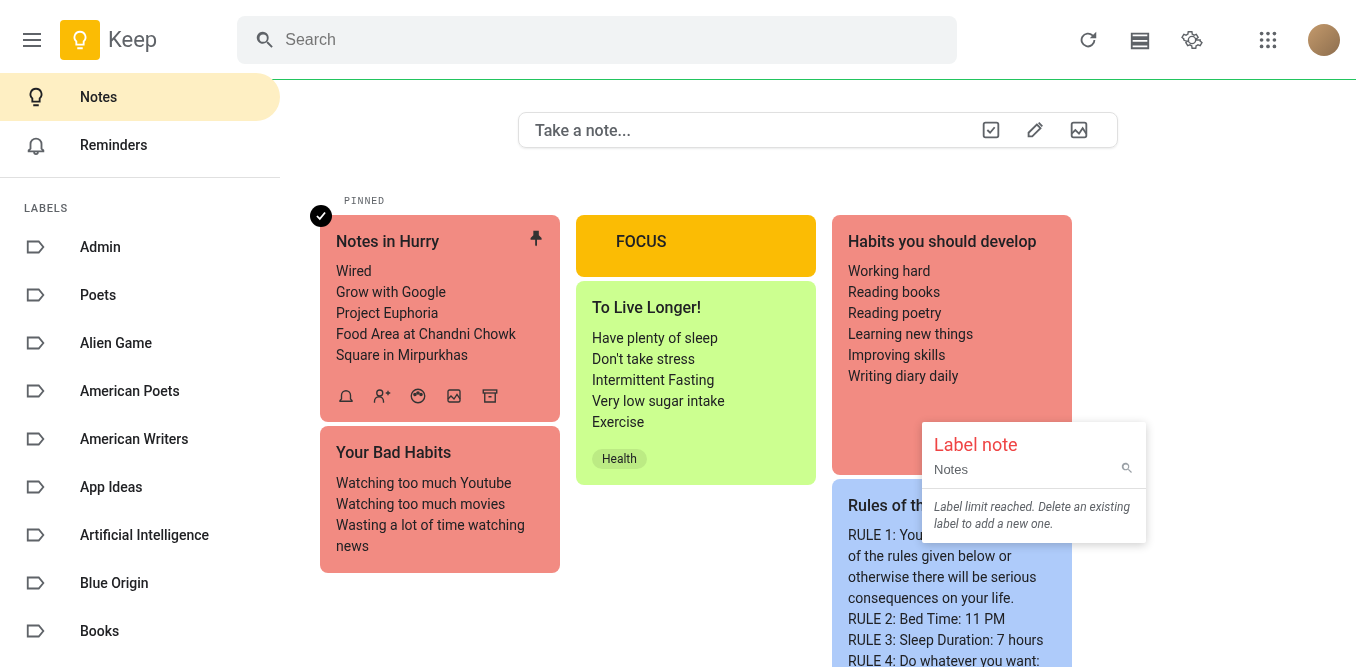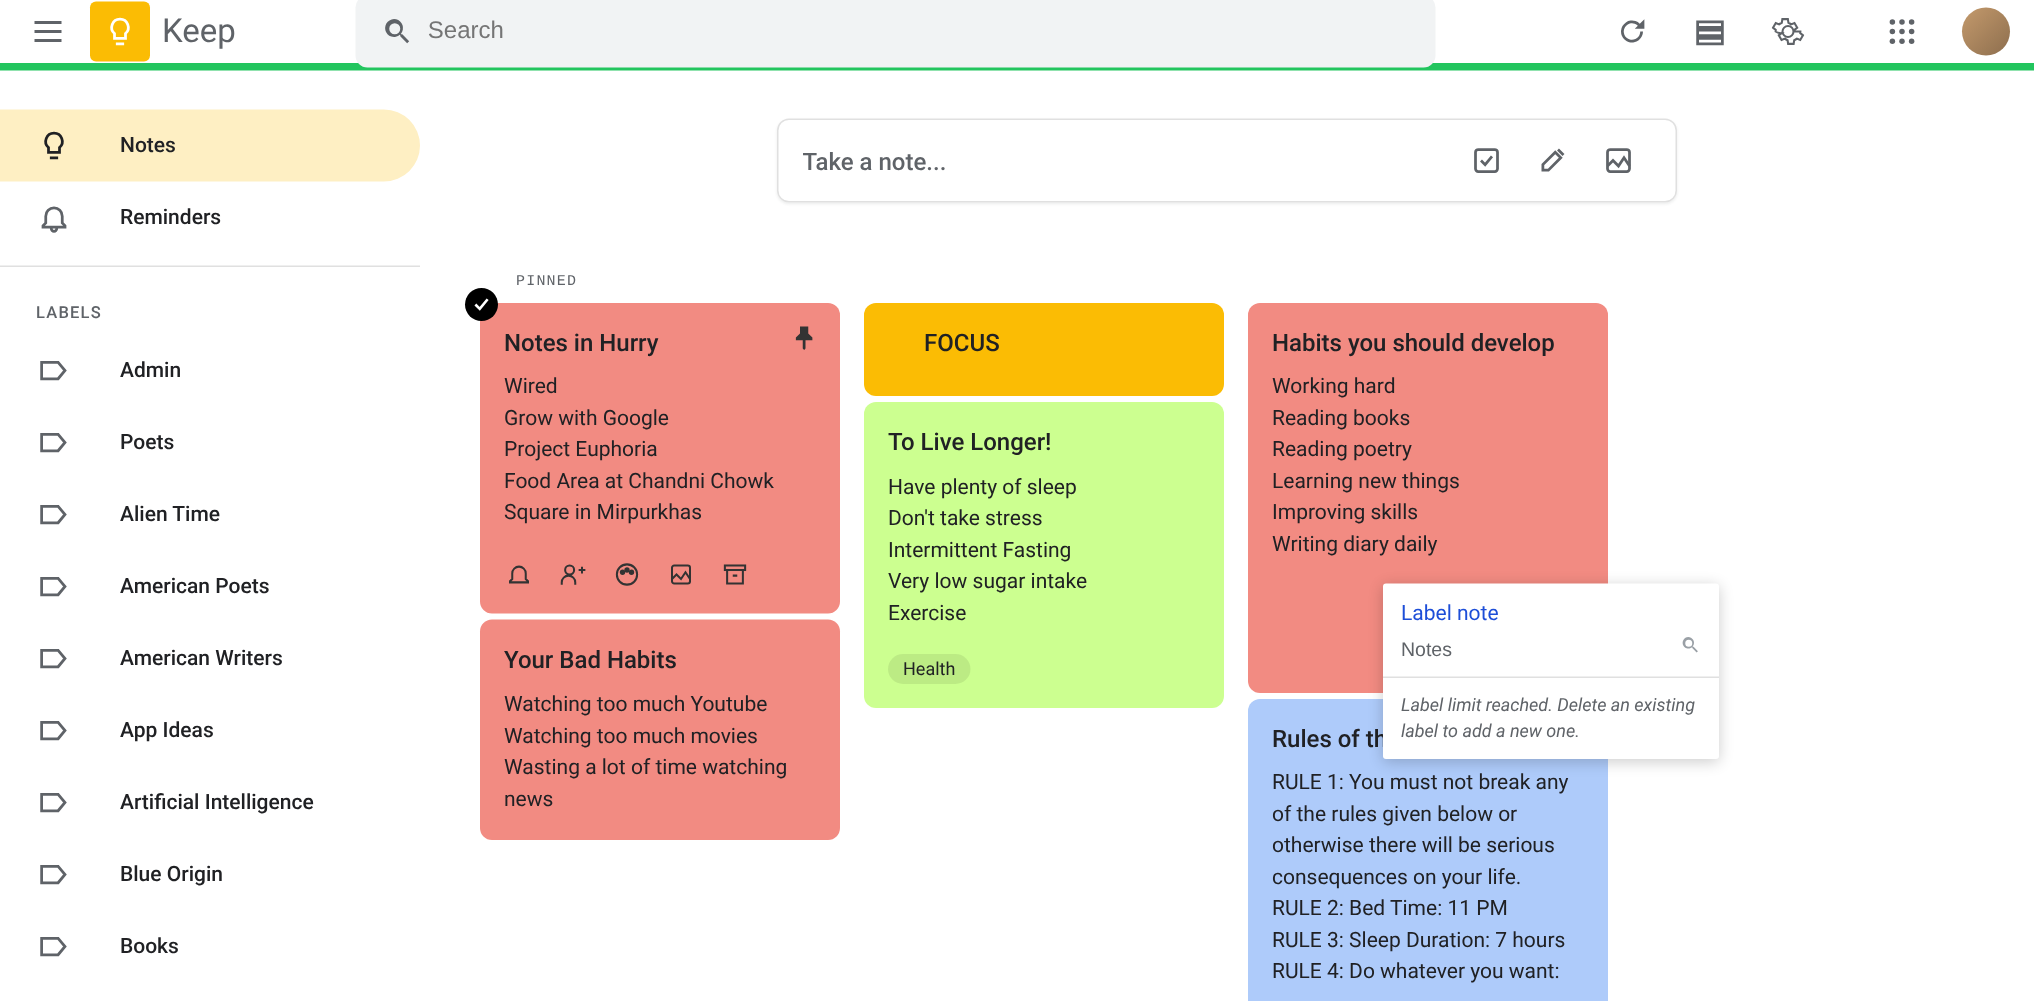--- a/index.html
+++ b/index.html
@@ -1,18 +1,18 @@
 <!DOCTYPE html>
 <html><head>
 <meta charset="utf-8">
 <style>
 * { box-sizing: border-box; margin: 0; padding: 0; }
 body { font-family: "Google Sans", Roboto, Arial, sans-serif; background: #fff; color: #202124; overflow-x: hidden; }
 
-.header { display: flex; align-items: center; height: 47px; padding: 0 8px; border-bottom: 5px solid #22c55e; }
+.header { display: flex; align-items: center; height: 80px; padding: 0 8px; border-bottom: 1px solid #22c55e; }
 .menu-btn { width: 48px; height: 48px; border-radius: 50%; display: flex; align-items: center; justify-content: center; cursor: pointer; }
 .menu-btn svg { width: 24px; height: 24px; fill: #5f6368; }
 .logo-wrap { display: flex; align-items: center; gap: 8px; margin-left: 4px; }
 .logo-box { width: 40px; height: 40px; background: #fbbc04; border-radius: 4px; display: flex; align-items: center; justify-content: center; }
 .logo-box svg { width: 22px; height: 22px; fill: #fff; stroke: #fff; }
 .app-name { font-size: 22px; color: #5f6368; }
 .search-wrap { flex: 1; max-width: 720px; margin: 0 40px 0 80px; }
 .search-box { display: flex; align-items: center; background: #f1f3f4; border-radius: 8px; height: 48px; padding: 16px 8px; }
 .search-box .sicon { width: 40px; height: 40px; display: flex; align-items: center; justify-content: center; }
 .search-box .sicon svg { width: 22px; height: 22px; fill: #5f6368; }
@@ -27,42 +27,42 @@
 .side-item.active { background: #feefc3; }
 .side-item .sicon { width: 24px; height: 24px; display: flex; align-items: center; justify-content: center; margin-right: 32px; }
 .side-item .sicon svg { width: 22px; height: 22px; fill: none; stroke: #202124; stroke-width: 2; }
 .side-item.active .sicon svg { stroke: #202124; }
 .side-item:not(.active) .sicon svg { stroke: #5f6368; }
 .side-item .slabel { font-size: 14px; color: #202124; font-weight: 500; }
 .side-divider { height: 1px; background: #e0e0e0; margin: 8px 0; }
 .labels-header { font-size: 11px; font-weight: 500; letter-spacing: .8px; color: #5f6368; padding: 16px 24px 8px; }
 
 .main { margin-left: 280px; padding: 32px 40px 40px 40px; }
-.take-note { max-width: 600px; margin: 0 auto 48px; border: 1px solid #e0e0e0; border-radius: 8px; height: 56px; display: flex; align-items: center; padding: 0 16px; box-shadow: 0 1px 2px rgba(60,64,67,.1); }
+.take-note { max-width: 600px; margin: 0 auto 48px; border: 1px solid #e0e0e0; border-radius: 8px; height: 36px; display: flex; align-items: center; padding: 0 16px; box-shadow: 0 1px 2px rgba(60,64,67,.1); }
 .take-note .placeholder { flex: 1; color: #5f6368; font-size: 16px; font-weight: 500; }
 .take-note .tool { width: 44px; height: 44px; display: flex; align-items: center; justify-content: center; cursor: pointer; }
 .take-note .tool svg { width: 22px; height: 22px; fill: none; stroke: #5f6368; stroke-width: 2; }
 .section-label { font-size: 10px; font-weight: 500; letter-spacing: .8px; color: #5f6368; margin: 0 0 8px 24px; font-family: Liberation Mono, monospace; }
 .notes-grid { display: flex; gap: 16px; align-items: flex-start; position: relative; }
 .col { display: flex; flex-direction: column; gap: 4px; width: 240px; }
 .note { border-radius: 8px; padding: 16px; position: relative; }
 .note-title { font-size: 16px; font-weight: 500; margin-bottom: 8px; line-height: 1.4; }
 .note-body { font-size: 14px; line-height: 1.5; white-space: pre-line; }
 .note-body.large { font-size: 19px; line-height: 1.5; }
 .note-toolbar { display:flex; gap:16px; margin-top:20px; }
 .note-toolbar .nt { width: 20px; height: 20px; display:flex; align-items:center; justify-content:center; }
 .note-toolbar .nt svg { width:18px; height:18px; fill:none; stroke:#333; stroke-width:1.8; }
 .pin-icon { position:absolute; top:12px; right:12px; width:22px; height:22px; }
 .pin-icon svg { width:22px; height:22px; fill:#333; }
 .check-badge { position:absolute; top:-10px; left:-10px; width:22px; height:22px; background:#000; border-radius:50%; display:flex; align-items:center; justify-content:center; }
 .check-badge svg { width:14px; height:14px; stroke:#fff; stroke-width:3; fill:none; }
 .chip { display:inline-block; background:rgba(0,0,0,.08); border-radius:12px; padding:3px 10px; font-size:12px; margin-top:16px; }
 
 .label-popup { position:absolute; top:342px; left:642px; width:224px; background:#fff; box-shadow:0 2px 10px rgba(0,0,0,.2); border-radius:2px; font-size:14px; z-index:20; }
-.label-popup .lp-title { padding:12px 12px 6px; font-size:14px; color:#1d4ed8; }
+.label-popup .lp-title { padding:12px 12px 6px; font-size:18px; color:#ef4444; }
 .label-popup .lp-input-row { display:flex; align-items:center; padding:0 12px 10px; }
 .label-popup input { border:none; outline:none; font-size:13px; flex:1; color:#5f6368; }
 .label-popup .lp-search svg { width:14px; height:14px; fill:#9aa0a6; }
 .label-popup .lp-msg { border-top:1px solid #e0e0e0; padding:10px 12px; font-size:12px; font-style:italic; color:#5f6368; line-height:1.4; }
 
 .c-red { background:#f28b82; }
 .c-yellow { background:#fbbc04;padding-left:40px; }
 .c-green { background:#ccff90; }
 .c-blue { background:#aecbfa; }
 </style>
@@ -161,21 +161,21 @@
           </svg>
         </div>
         <span class="slabel">Poets</span>
       </div>
       <div class="side-item">
         <div class="sicon">
           <svg viewBox="0 0 24 24">
             <path d="M3 6h12l5 6-5 6H3z"></path>
           </svg>
         </div>
-        <span class="slabel">Alien Time</span>
+        <span class="slabel">Alien Game</span>
       </div>
       <div class="side-item">
         <div class="sicon">
           <svg viewBox="0 0 24 24">
             <path d="M3 6h12l5 6-5 6H3z"></path>
           </svg>
         </div>
         <span class="slabel">American Poets</span>
       </div>
       <div class="side-item">

